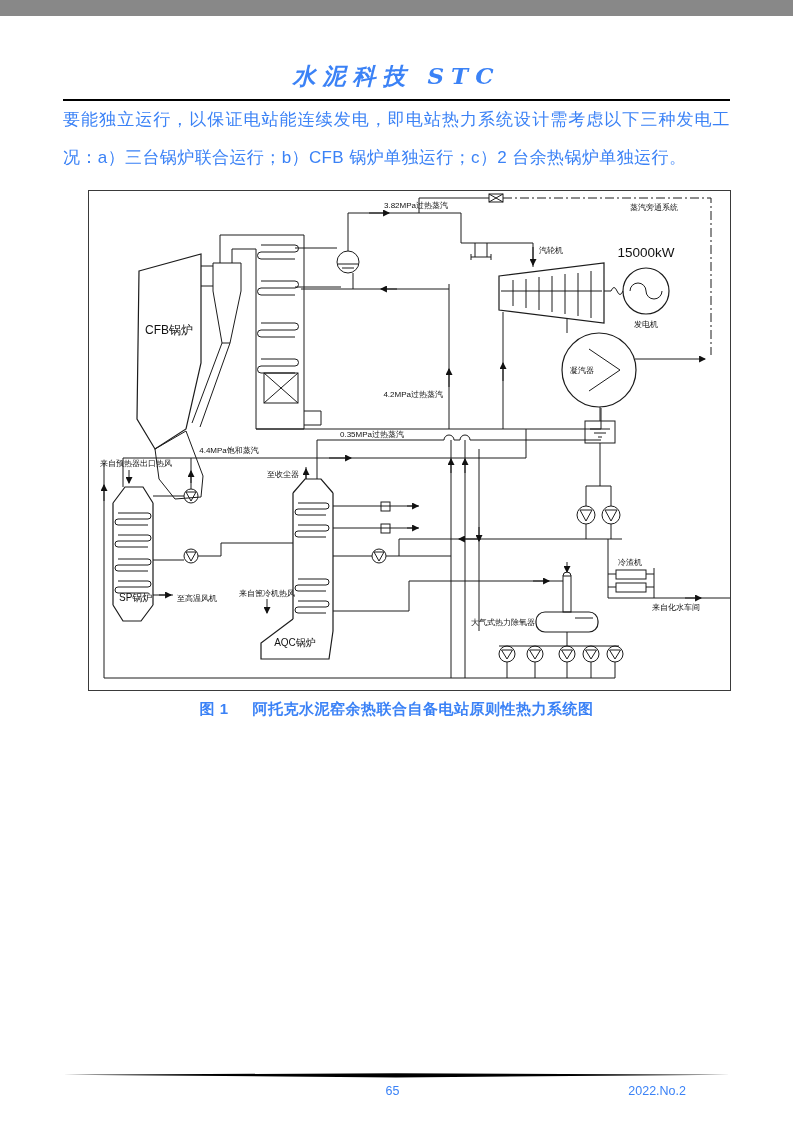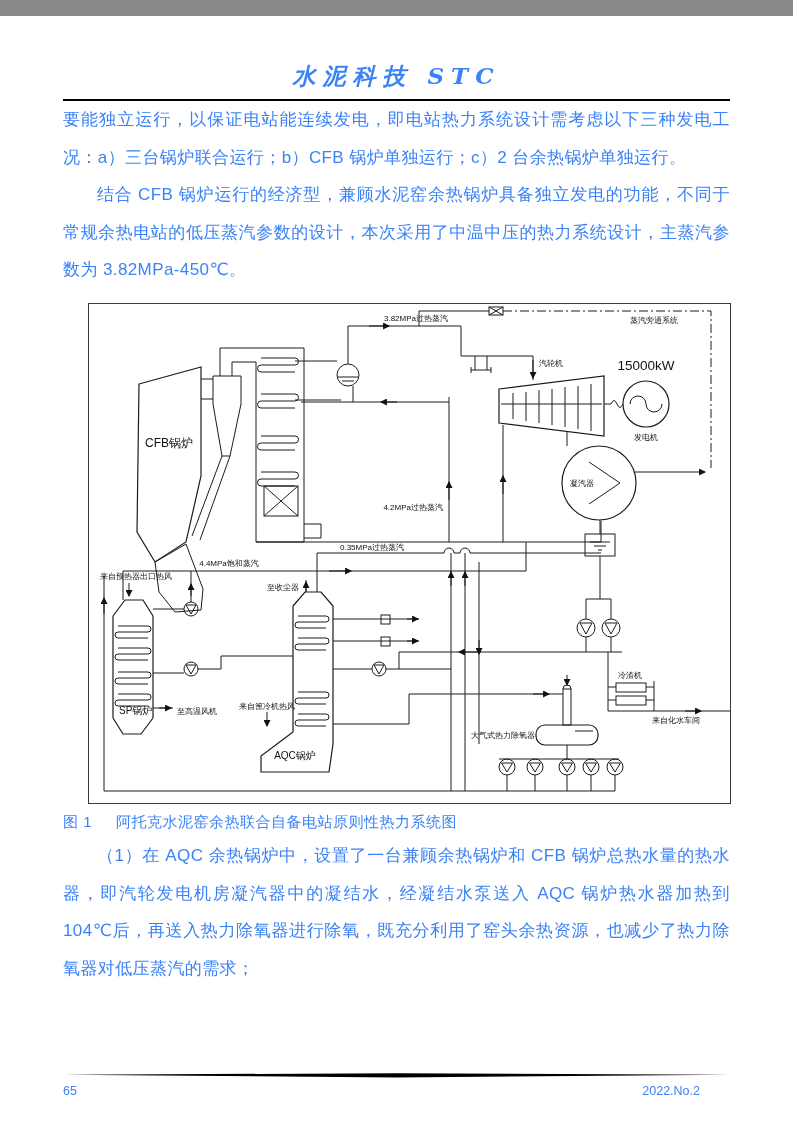--- a/index.html
+++ b/index.html
@@ -40,40 +40,40 @@
   .diagram-box{
     margin-left:25px;
     width:641px;height:499px;
     border:1.5px solid #3a3a3a;
     box-sizing:content-box;
     background:#fff;
   }
   .diagram-box svg{display:block;}
   .fig-caption{
     margin-top:9px;
-    text-align:left;
+    text-align:center;
     font-size:15px;
-    font-weight:normal;
+    font-weight:bold;
     letter-spacing:0.5px;
   }
   .fig-caption .cap-label{margin-right:24px;}
   .after-fig{margin-top:5px;}
   .footer{
     position:absolute;
     left:63px;top:1048px;
     width:667px;
   }
   .footer-row{
     position:relative;
     margin-top:2px;
     height:18px;
     font-size:12.5px;
   }
-  .page-num{position:absolute;left:0;right:8px;}
-  .issue-num{position:absolute;right:30px;}
+  .page-num{position:absolute;left:0;right:8px;text-align:center;}
+  .issue-num{position:absolute;right:44px;}
   
   .pl{fill:none;stroke:#1c1c1c;stroke-width:1;}
   .pl2{fill:none;stroke:#1c1c1c;stroke-width:1.2;}
   .dashdot{fill:none;stroke:#1c1c1c;stroke-width:1;stroke-dasharray:9 3 2 3;}
   .lbl{fill:#111;font-size:8px;font-family:"Liberation Sans","DejaVu Sans",sans-serif;}
   .lbl-big{fill:#111;font-size:13.5px;font-family:"Liberation Sans","DejaVu Sans",sans-serif;}
   .lbl-boiler{fill:#111;font-size:12px;font-family:"Liberation Sans","DejaVu Sans",sans-serif;}
   .lbl-boiler2{fill:#111;font-size:10px;font-family:"Liberation Sans","DejaVu Sans",sans-serif;}
   .pump-tri{fill:none;stroke:#1c1c1c;stroke-width:1;}
 </style>
@@ -81,21 +81,20 @@
 <body>
 
 <div class="sheet">
   <div class="content">
 
     <div class="journal-title">水泥科技 STC</div>
     <div class="header-rule"></div>
 
     <div class="bodytext">
       <p>要能独立运行，以保证电站能连续发电，即电站热力系统设计需考虑以下三种发电工况：a）三台锅炉联合运行；b）CFB 锅炉单独运行；c）2 台余热锅炉单独运行。</p>
-      <p class="indent">结合 CFB 锅炉运行的经济型，兼顾水泥窑余热锅炉具备独立发电的功能，不同于常规余热电站的低压蒸汽参数的设计，本次采用了中温中压的热力系统设计，主蒸汽参数为 3.82MPa-450℃。</p>
     </div>
 
     <div class="figure-wrap">
       <div class="diagram-box">
         <svg width="641" height="499" viewBox="0 0 641 499" xmlns="http://www.w3.org/2000/svg">
           <defs>
             <marker id="arw" viewBox="0 0 10 10" refX="8.5" refY="5" markerWidth="7" markerHeight="7" orient="auto-start-reverse">
               <path d="M0,0 L10,5 L0,10 z" fill="#111"></path>
             </marker>
           </defs>
@@ -280,23 +279,20 @@
             <path class="pl" d="M596,407 H612" marker-end="url(#arw)"></path>
             <path class="pl" d="M15,310 V294" marker-end="url(#arw)"></path>
           </g>
         </svg>
       </div>
       <div class="fig-caption">
         <span class="cap-label">图 1</span><span>阿托克水泥窑余热联合自备电站原则性热力系统图</span>
       </div>
     </div>
 
-    <div class="bodytext after-fig">
-      <p class="indent">（1）在 AQC 余热锅炉中，设置了一台兼顾余热锅炉和 CFB 锅炉总热水量的热水器，即汽轮发电机房凝汽器中的凝结水，经凝结水泵送入 AQC 锅炉热水器加热到 104℃后，再送入热力除氧器进行除氧，既充分利用了窑头余热资源，也减少了热力除氧器对低压蒸汽的需求；</p>
-    </div>
   </div>
 
   <div class="footer">
     <svg width="667" height="5" viewBox="0 0 667 5">
       <polygon points="0,1.8 333,0.2 667,1.8 333,4.4" fill="#000"></polygon>
     </svg>
     <div class="footer-row">
       <span class="page-num">65</span>
       <span class="issue-num">2022.No.2</span>
     </div>

